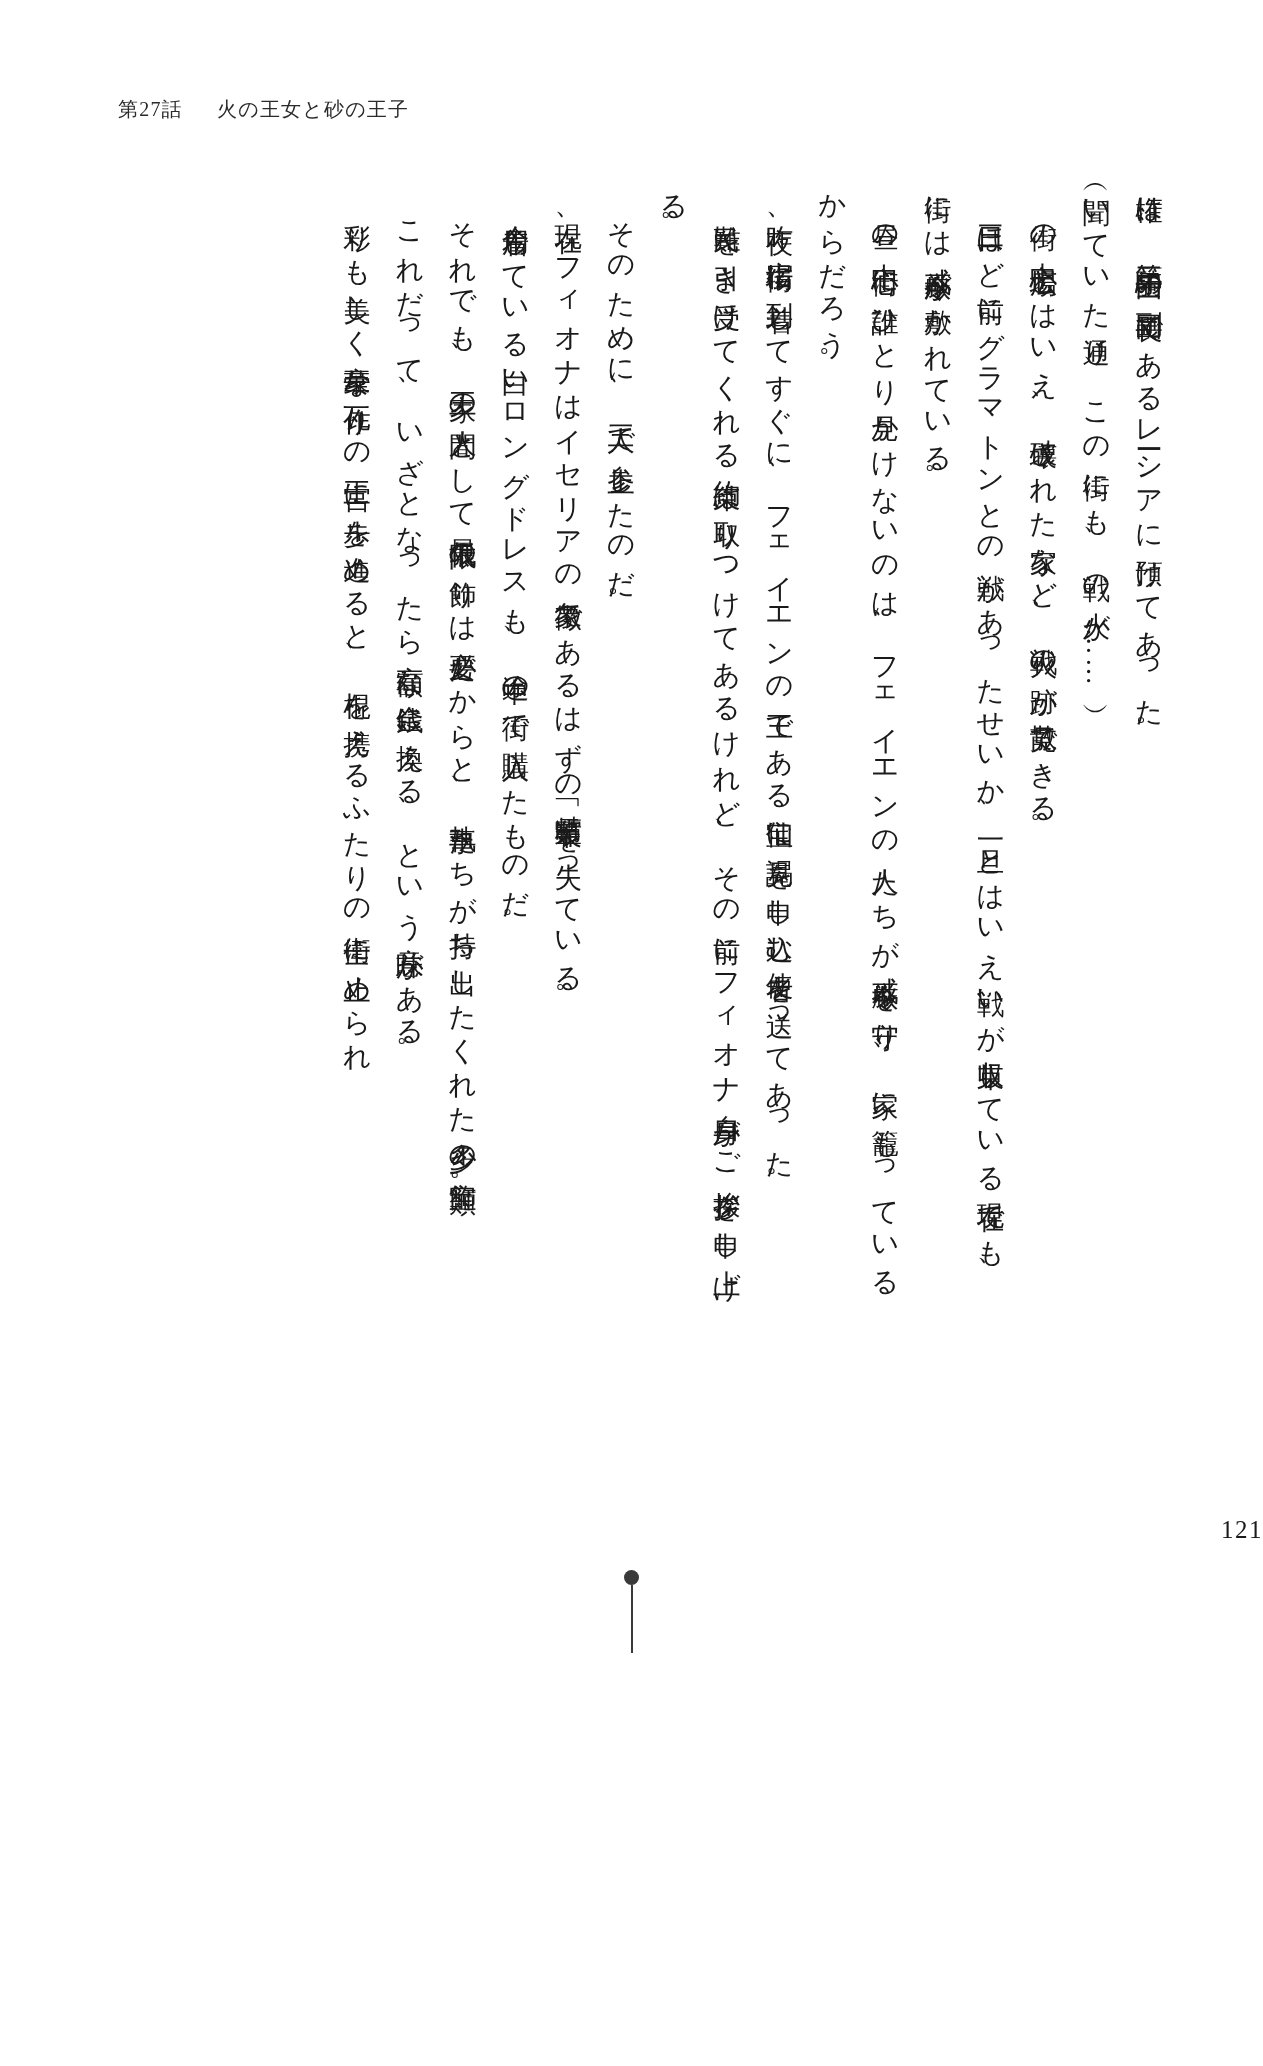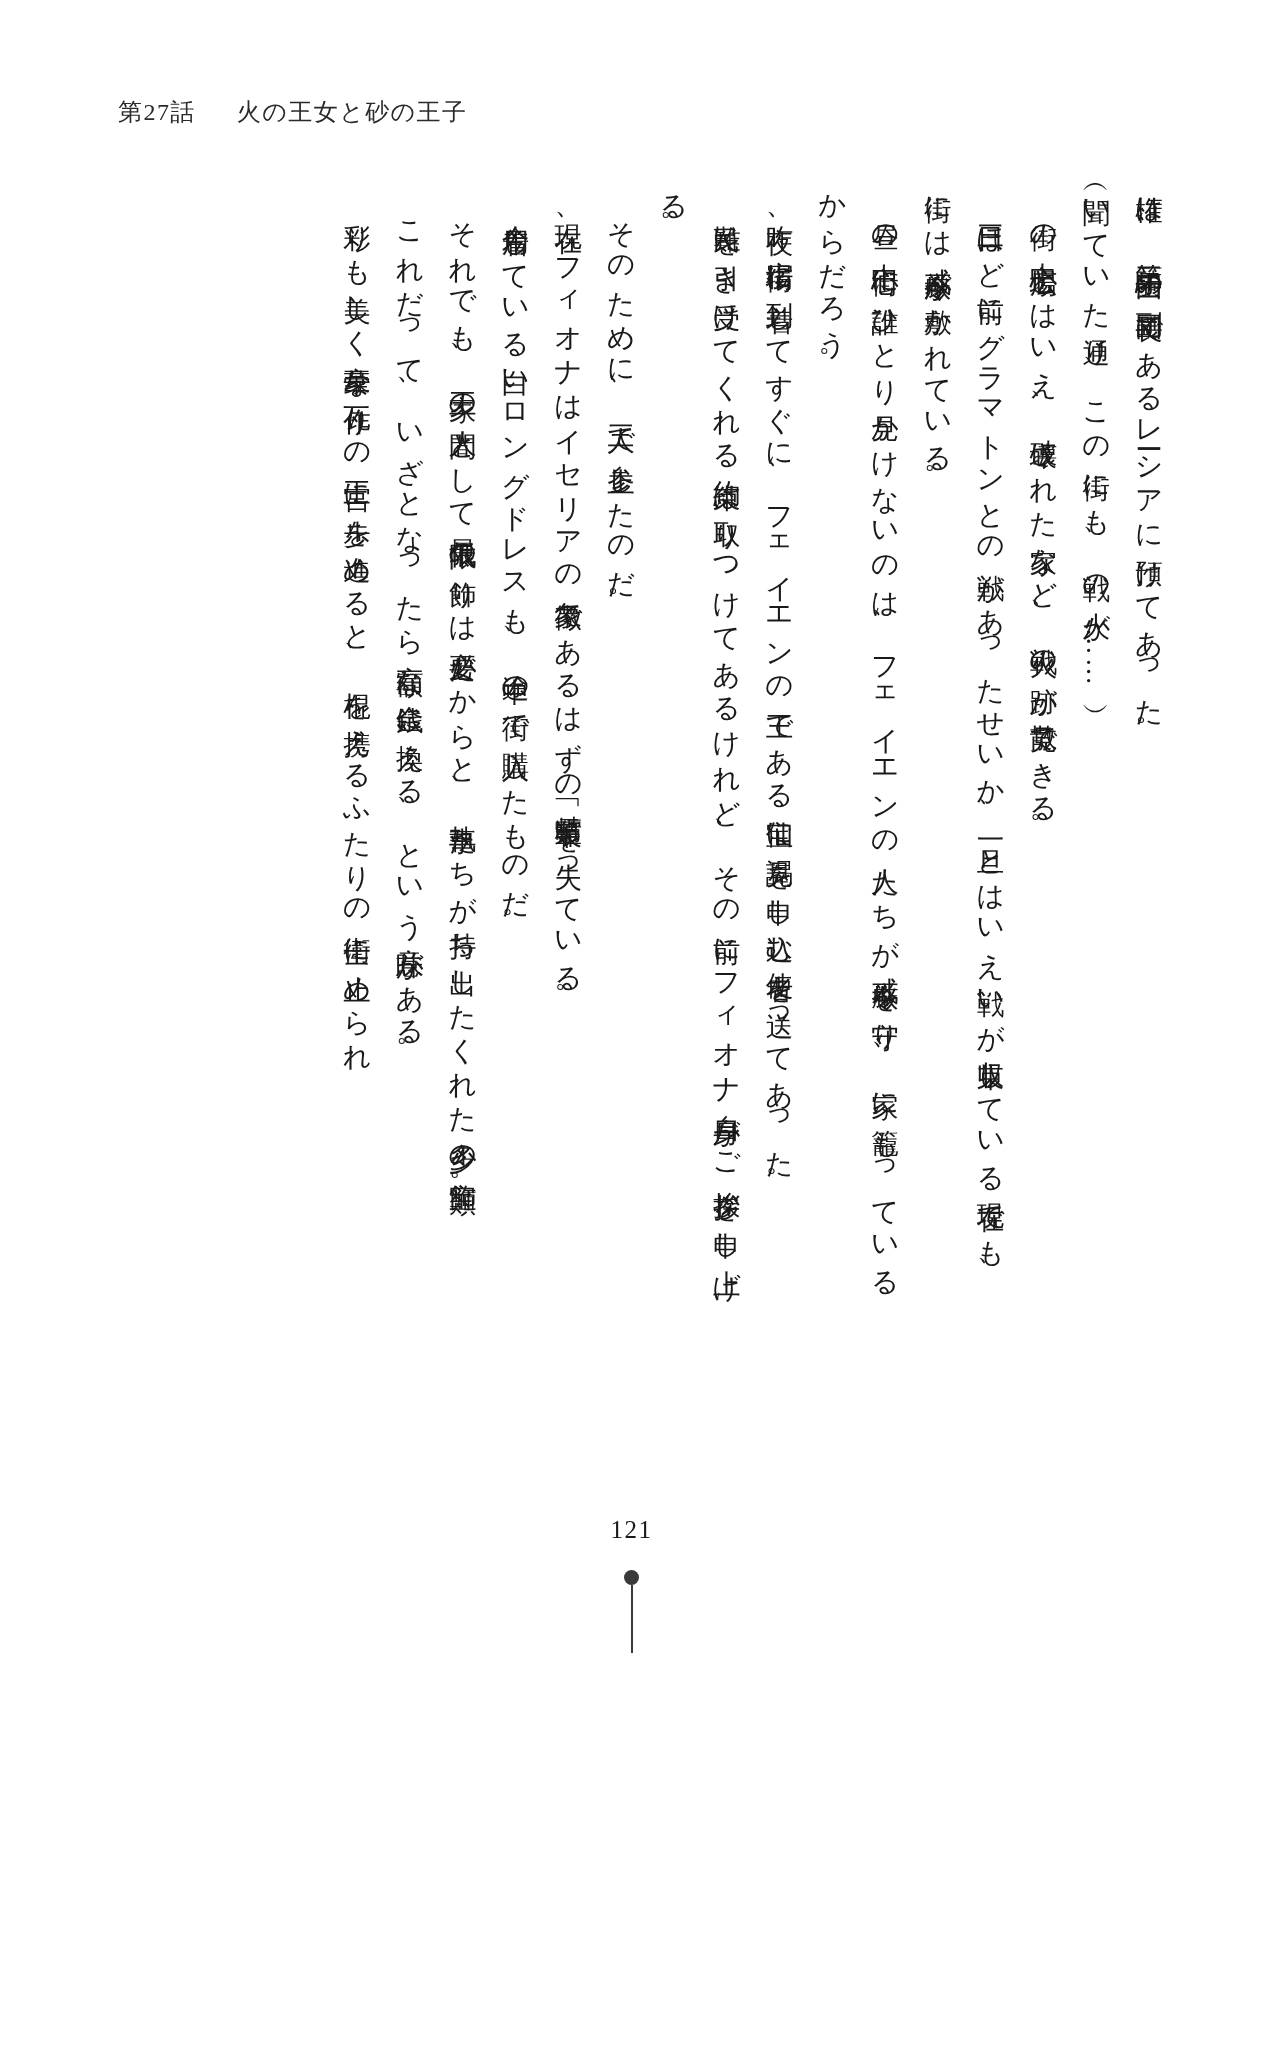--- a/index.html
+++ b/index.html
@@ -14,21 +14,21 @@
     font-family: "Liberation Serif", "DejaVu Serif", serif;
     color: #1a1a1a;
     overflow: hidden;
   }
 
   
   .running-head {
     position: absolute;
     top: 96px;
     left: 118px;
-    font-size: 24px;
+    font-size: 20px;
     letter-spacing: 0.06em;
     color: #2a2a2a;
     white-space: nowrap;
   }
   .running-head .chapter-no {
     margin-right: 0.2em;
   }
   .running-head .chapter-title {
     margin-left: 1.2em;
   }
@@ -55,21 +55,21 @@
   .page-body p.noindent {
     text-indent: 0;
   }
 
   
   .folio {
     position: absolute;
     left: 0;
     right: 0;
     top: 1516px;
-    text-align: center;
+    text-align: right;
     font-size: 25px;
     color: #1a1a1a;
     letter-spacing: 0.06em;
   }
 
   
   .binding-mark {
     position: absolute;
     left: 50%;
     top: 1570px;

